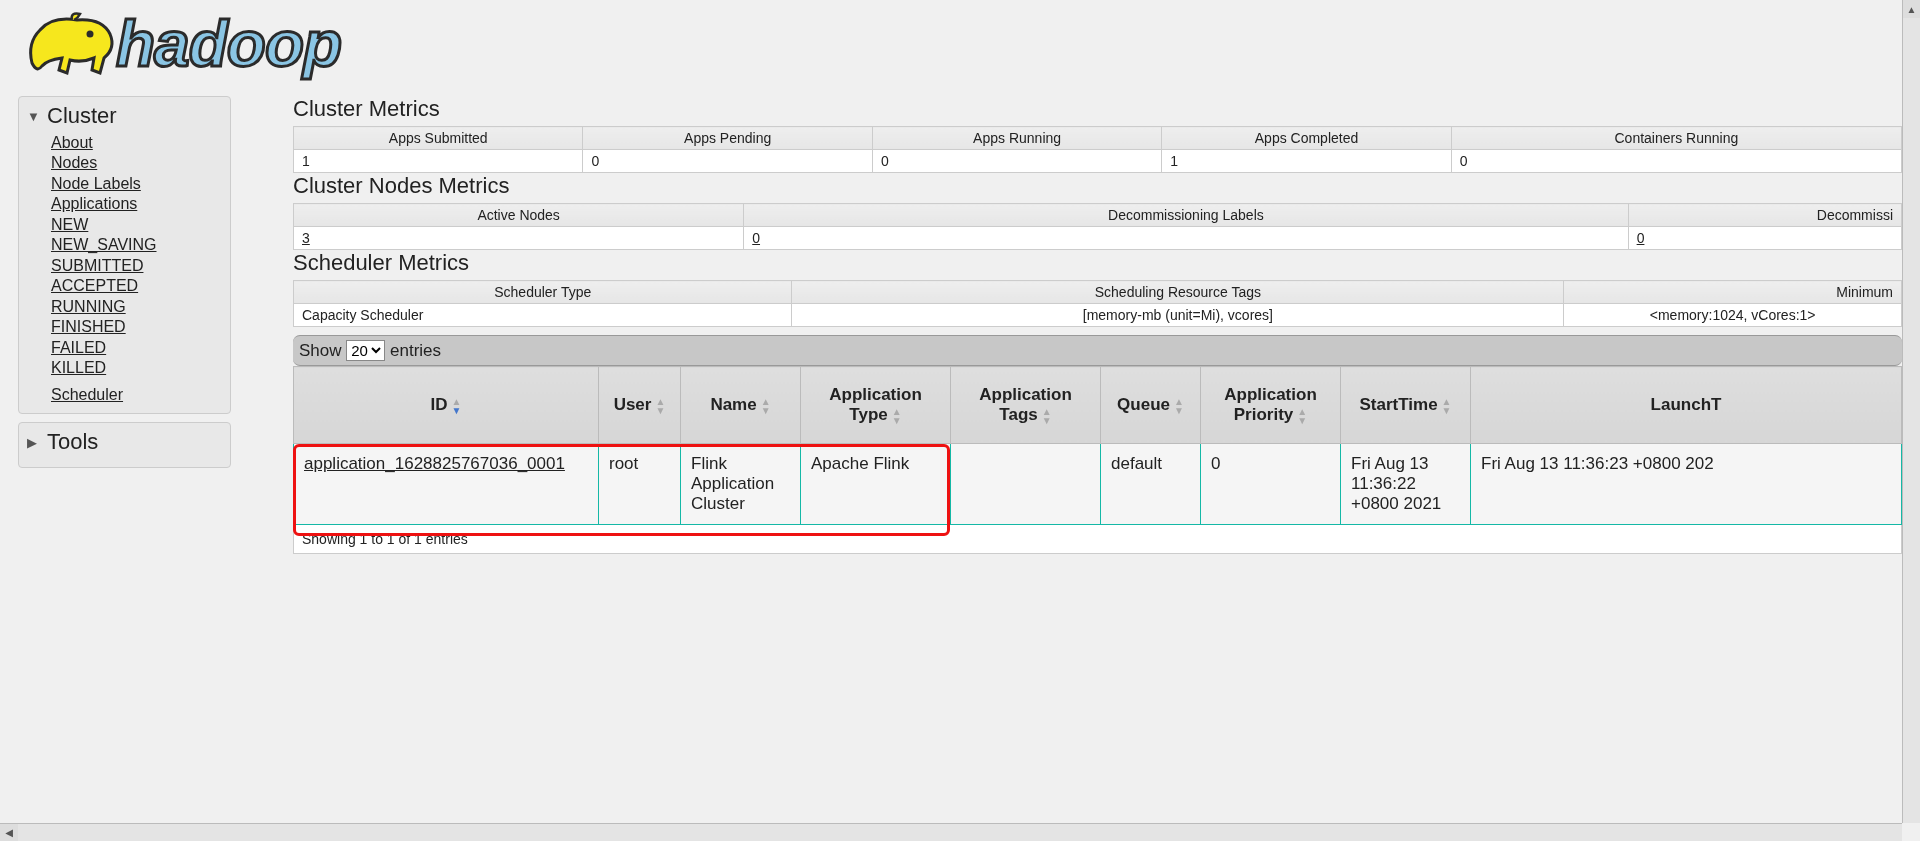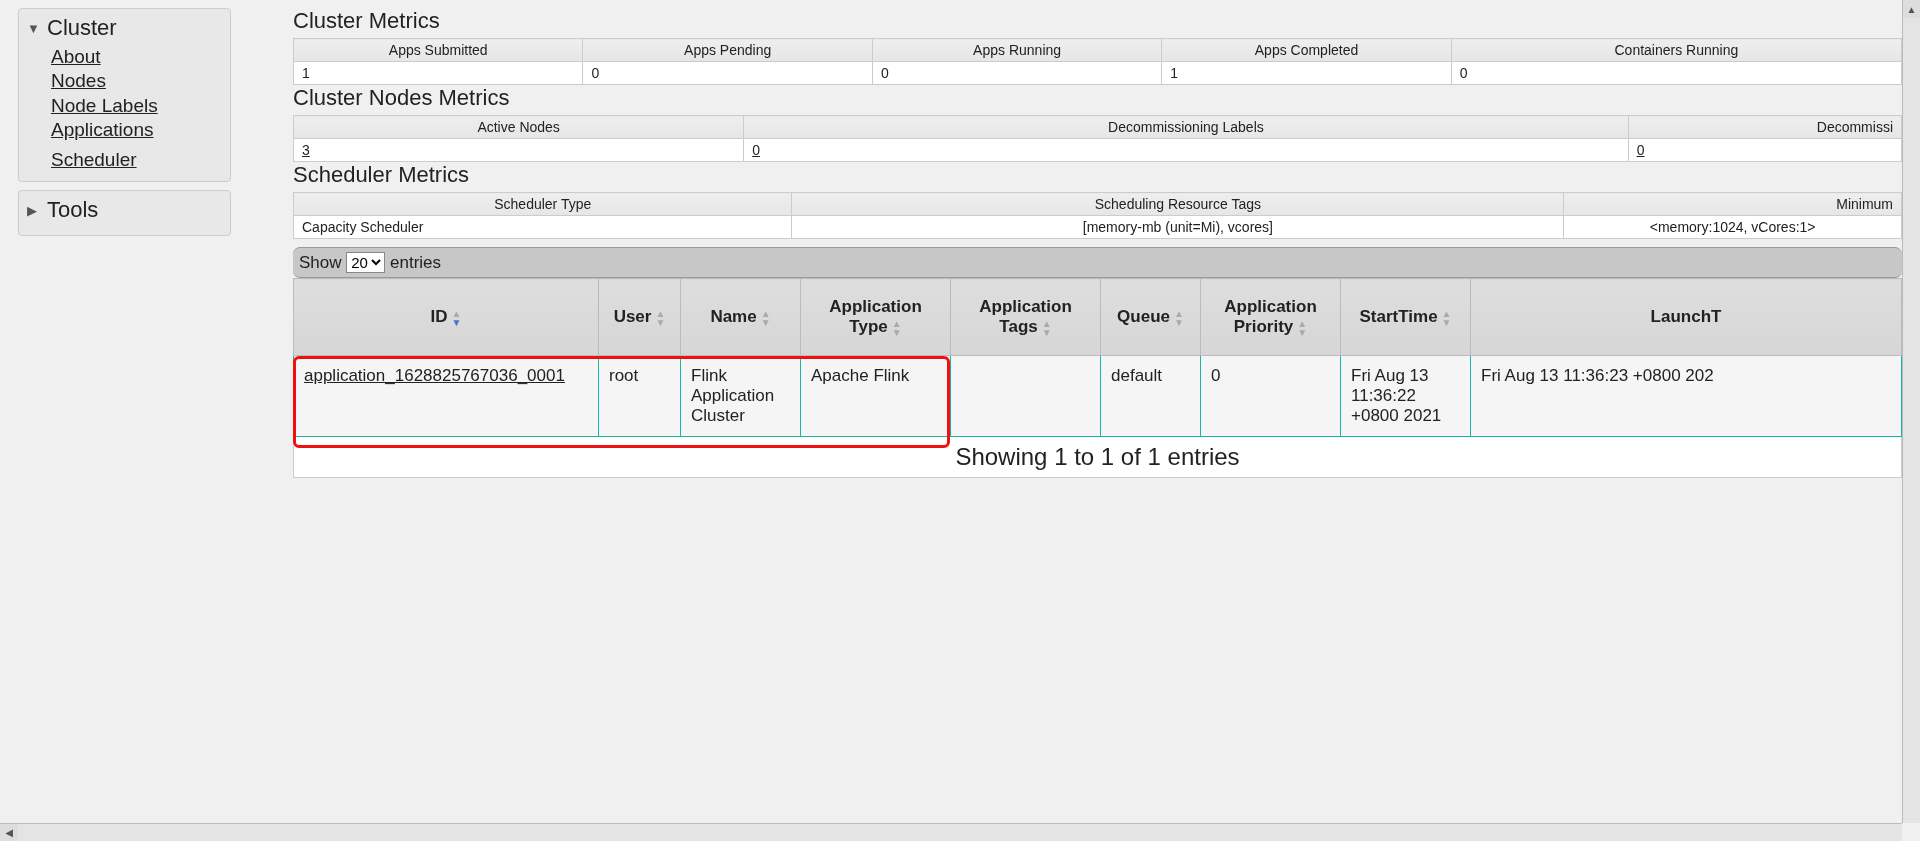--- a/index.html
+++ b/index.html
@@ -60,21 +60,21 @@
   }
   .nav-header .arrow {
     position: absolute;
     left: 8px; top: 8px;
     font-size: 13px;
     color: #555;
   }
   .nav-list { list-style: none; margin: 0; padding: 0 0 0 32px; }
   .nav-sublist { list-style: none; margin: 0; padding: 0 0 0 32px; }
   .nav-list li, .nav-sublist li {
-    font-size: 19px;
+    font-size: 16px;
     line-height: 1.28;
     padding: 0;
   }
   .nav-list a, .nav-sublist a {
     color: #222;
     text-decoration: underline;
   }
   .main {
     flex: 1 1 auto;
     min-width: 0;
@@ -155,25 +155,24 @@
     text-decoration: underline;
   }
   .highlight-box {
     border: 3px solid #e11;
     border-radius: 6px;
     position: absolute;
     pointer-events: none;
   }
   .showing {
     padding: 6px 8px;
-    font-size: 24px;
+    font-size: 14px;
     background: #fff;
     border: 1px solid #ccc;
     border-top: none;
-    text-align: center;
   }
   .scroll-v {
     position: fixed;
     right: 0; top: 0; bottom: 18px;
     width: 18px;
     background: #e4e4e4;
     border-left: 1px solid #bbb;
   }
   .scroll-v .arrow-up {
     position: absolute; top: 0; left: 0; right: 0; height: 18px;
@@ -191,33 +190,53 @@
     position: absolute; left: 0; top:0; bottom:0; width:18px;
     display:flex; align-items:center; justify-content:center;
     font-size: 10px; color:#555; background:#ddd;
   }
 </style>
 </head>
 <body>
 
 <div class="page">
 
+  <div class="logo">
+    <div class="elephant">
+      <svg viewBox="0 0 100 72">
+        <path d="M 10 55 Q 5 35 18 22 Q 30 8 55 12 Q 80 10 88 26 Q 94 40 82 50 L 78 65 L 70 62 L 72 50 Q 60 55 48 52 L 45 65 L 37 62 L 40 50 Q 25 52 20 58 Q 15 65 10 55 Z" fill="#F6E71D" stroke="#2b2b2b" stroke-width="3"></path>
+        <circle cx="68" cy="26" r="3.5" fill="#2b2b2b"></circle>
+        <path d="M 50 12 Q 48 4 58 6 Q 56 10 52 12" fill="#F6E71D" stroke="#2b2b2b" stroke-width="2.5"></path>
+      </svg>
+    </div>
+    <div class="logo-text">hadoop</div>
+  </div>
 
   <div class="layout">
     <div class="sidebar">
       <div class="nav-block">
         <div class="nav-header">
           <span class="arrow">▼</span>
           <span>Cluster</span>
         </div>
         <ul class="nav-list">
           <li><a href="#">About</a></li>
           <li><a href="#">Nodes</a></li>
           <li><a href="#">Node Labels</a></li>
           <li><a href="#">Applications</a></li>
+        </ul>
+        <ul class="nav-sublist">
+          <li><a href="#">NEW</a></li>
+          <li><a href="#">NEW_SAVING</a></li>
+          <li><a href="#">SUBMITTED</a></li>
+          <li><a href="#">ACCEPTED</a></li>
+          <li><a href="#">RUNNING</a></li>
+          <li><a href="#">FINISHED</a></li>
+          <li><a href="#">FAILED</a></li>
+          <li><a href="#">KILLED</a></li>
         </ul>
         <ul class="nav-list" style="margin-top:6px;">
           <li><a href="#">Scheduler</a></li>
         </ul>
       </div>
       <div class="nav-block">
         <div class="nav-header">
           <span class="arrow">▶</span>
           <span>Tools</span>
         </div>

